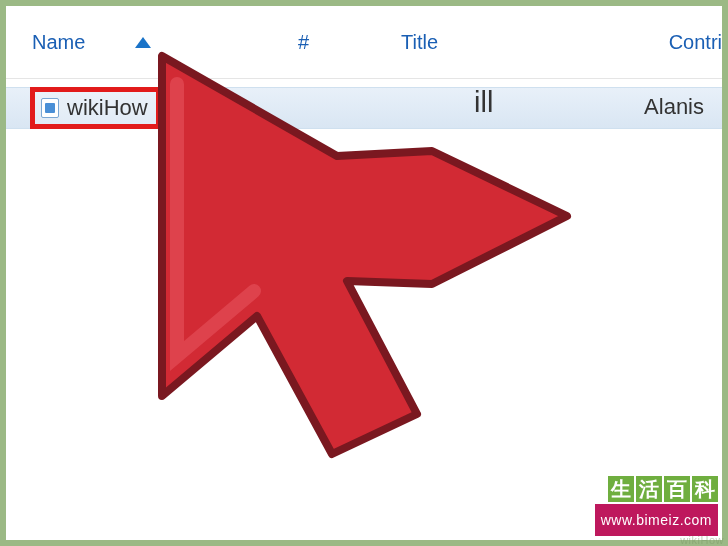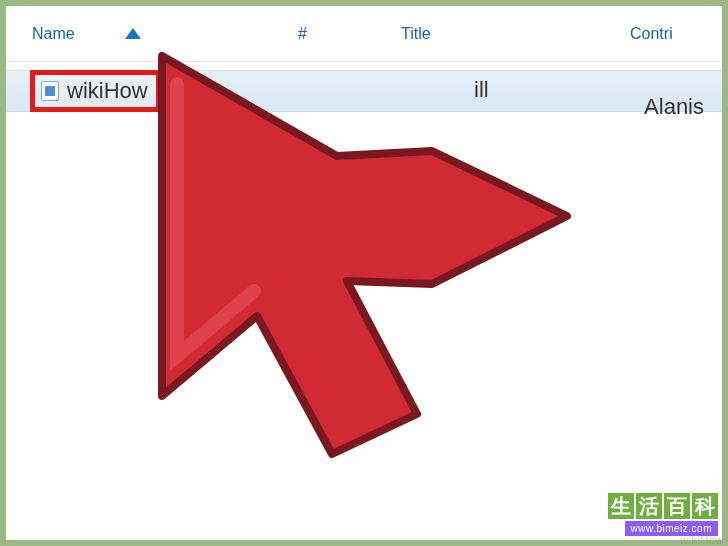--- a/index.html
+++ b/index.html
@@ -20,23 +20,23 @@
       top: 6px;
       left: 6px;
       right: 6px;
       bottom: 6px;
       background: #ffffff;
       overflow: hidden;
     }
     .header-row {
       display: flex;
       align-items: center;
-      height: 56px;
+      height: 73px;
       border-bottom: 1px solid #e5e5e5;
-      font-size: 16px;
+      font-size: 20px;
       color: #1a5fb4;
       padding-left: 26px;
     }
     .col-name {
       width: 266px;
       display: flex;
       align-items: center;
       gap: 40px;
       cursor: pointer;
     }
@@ -52,21 +52,21 @@
       width: 74px;
       cursor: pointer;
     }
     .col-title {
       flex: 1;
       cursor: pointer;
       margin-left: 29px;
     }
     .col-contrib {
       width: 92px;
-      text-align: left;
+      text-align: right;
       cursor: pointer;
     }
     .data-row {
       display: flex;
       align-items: center;
       height: 42px;
       font-size: 22px;
       color: #333333;
       background: linear-gradient(#e8f0f9, #d9e6f3);
       border-top: 1px solid #cfe0ef;
@@ -94,22 +94,22 @@
     }
     .file-icon-inner {
       width: 10px;
       height: 10px;
       background: #4a8fd6;
       border-radius: 1px;
     }
     .row-title-frag {
       position: absolute;
       left: 468px;
-      top: 71px;
-      font-size: 22px;
+      top: 80px;
+      font-size: 29px;
       color: #333;
     }
     .row-contrib {
       position: absolute;
       right: 18px;
       top: 88px;
       font-size: 22px;
       color: #333;
     }
     .big-cursor {
@@ -140,24 +140,24 @@
       background: #6fae3f;
       color: #fff;
       font-size: 20px;
       font-weight: bold;
       display: flex;
       align-items: center;
       justify-content: center;
       font-family: "SimHei", "Microsoft YaHei", sans-serif;
     }
     .wm-url {
-      background: #8b5cf6;
+      background: #be185d;
       color: #fff;
-      font-size: 10px;
-      padding: 2px 6px;
+      font-size: 14px;
+      padding: 8px 6px;
       font-family: Arial, sans-serif;
       letter-spacing: 0.5px;
     }
     .wm-small {
       position: absolute;
       right: 4px;
       bottom: 0;
       color: rgba(120,150,100,0.45);
       font-size: 11px;
       letter-spacing: 0.5px;

